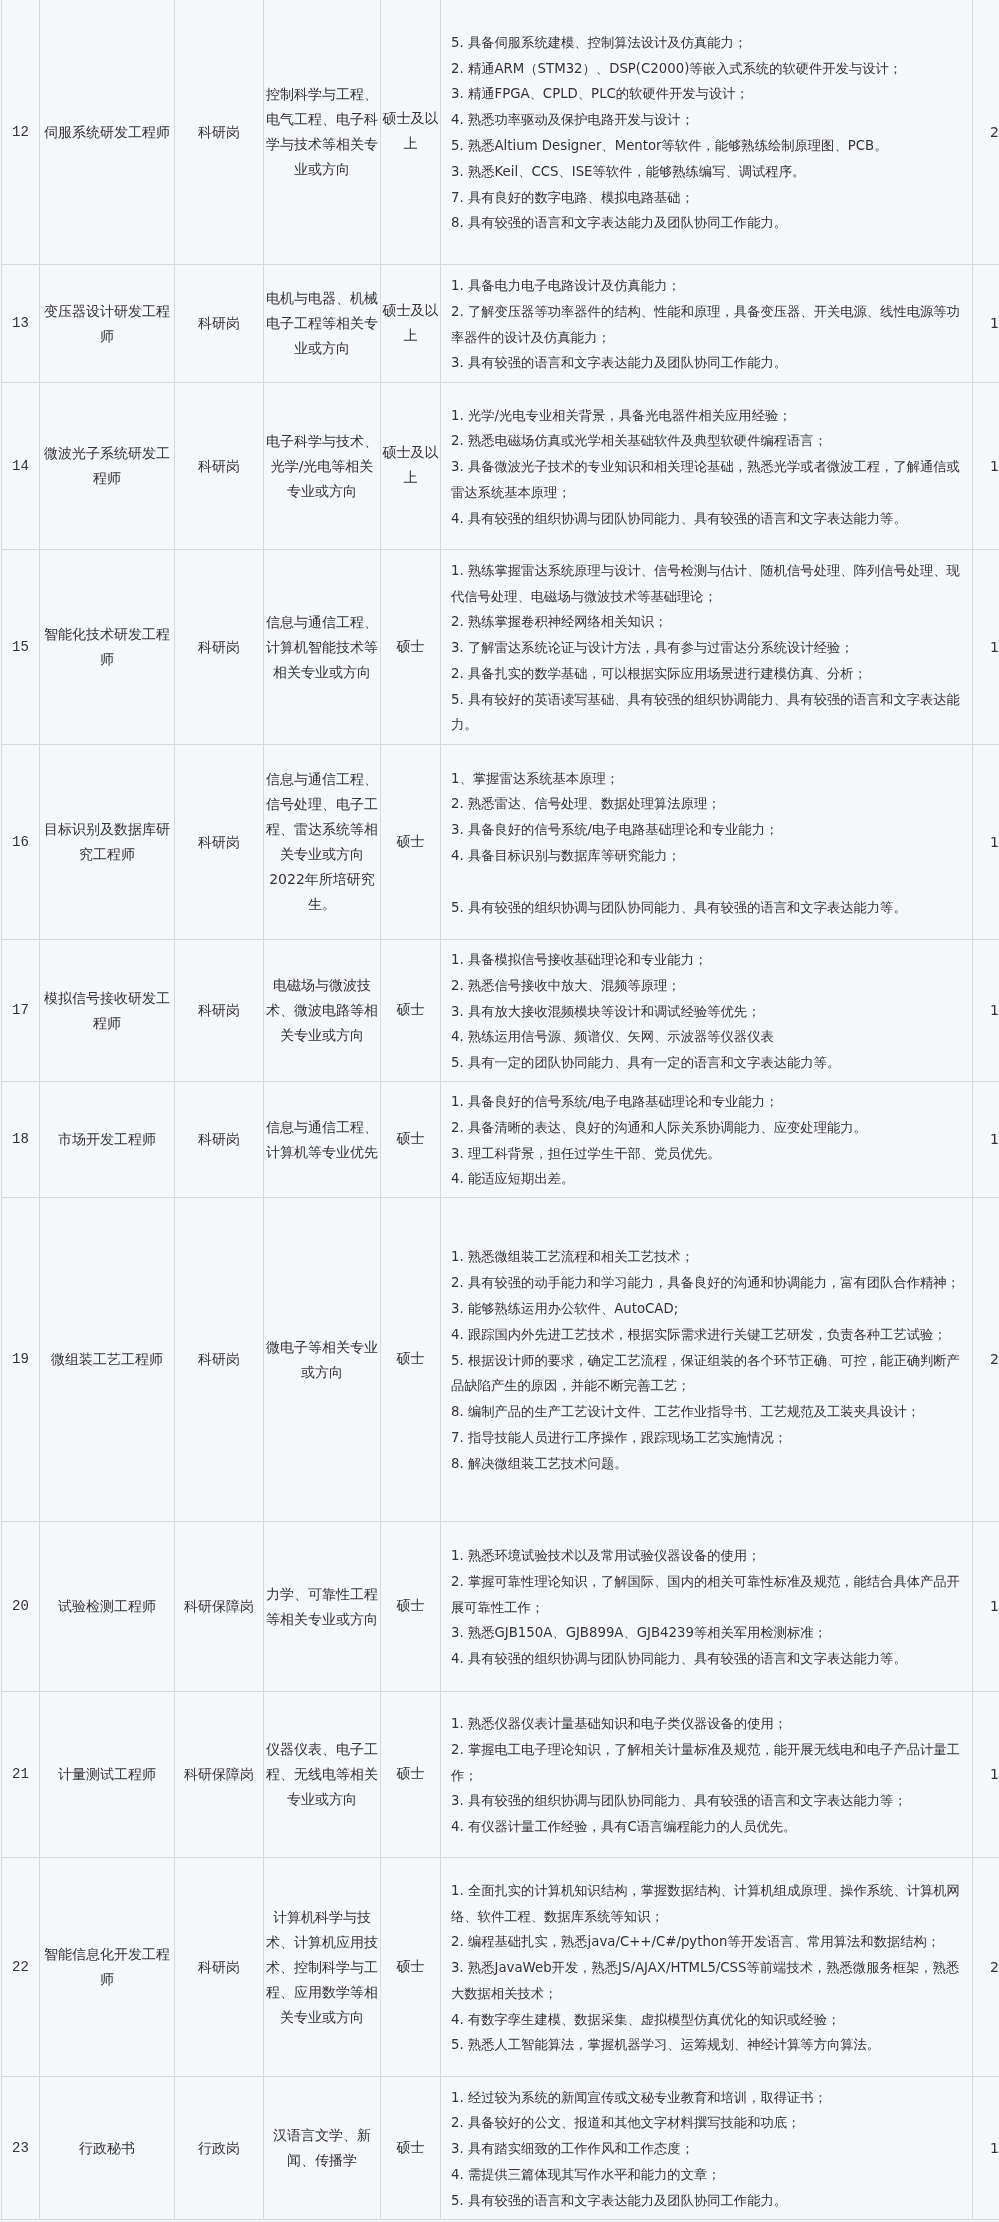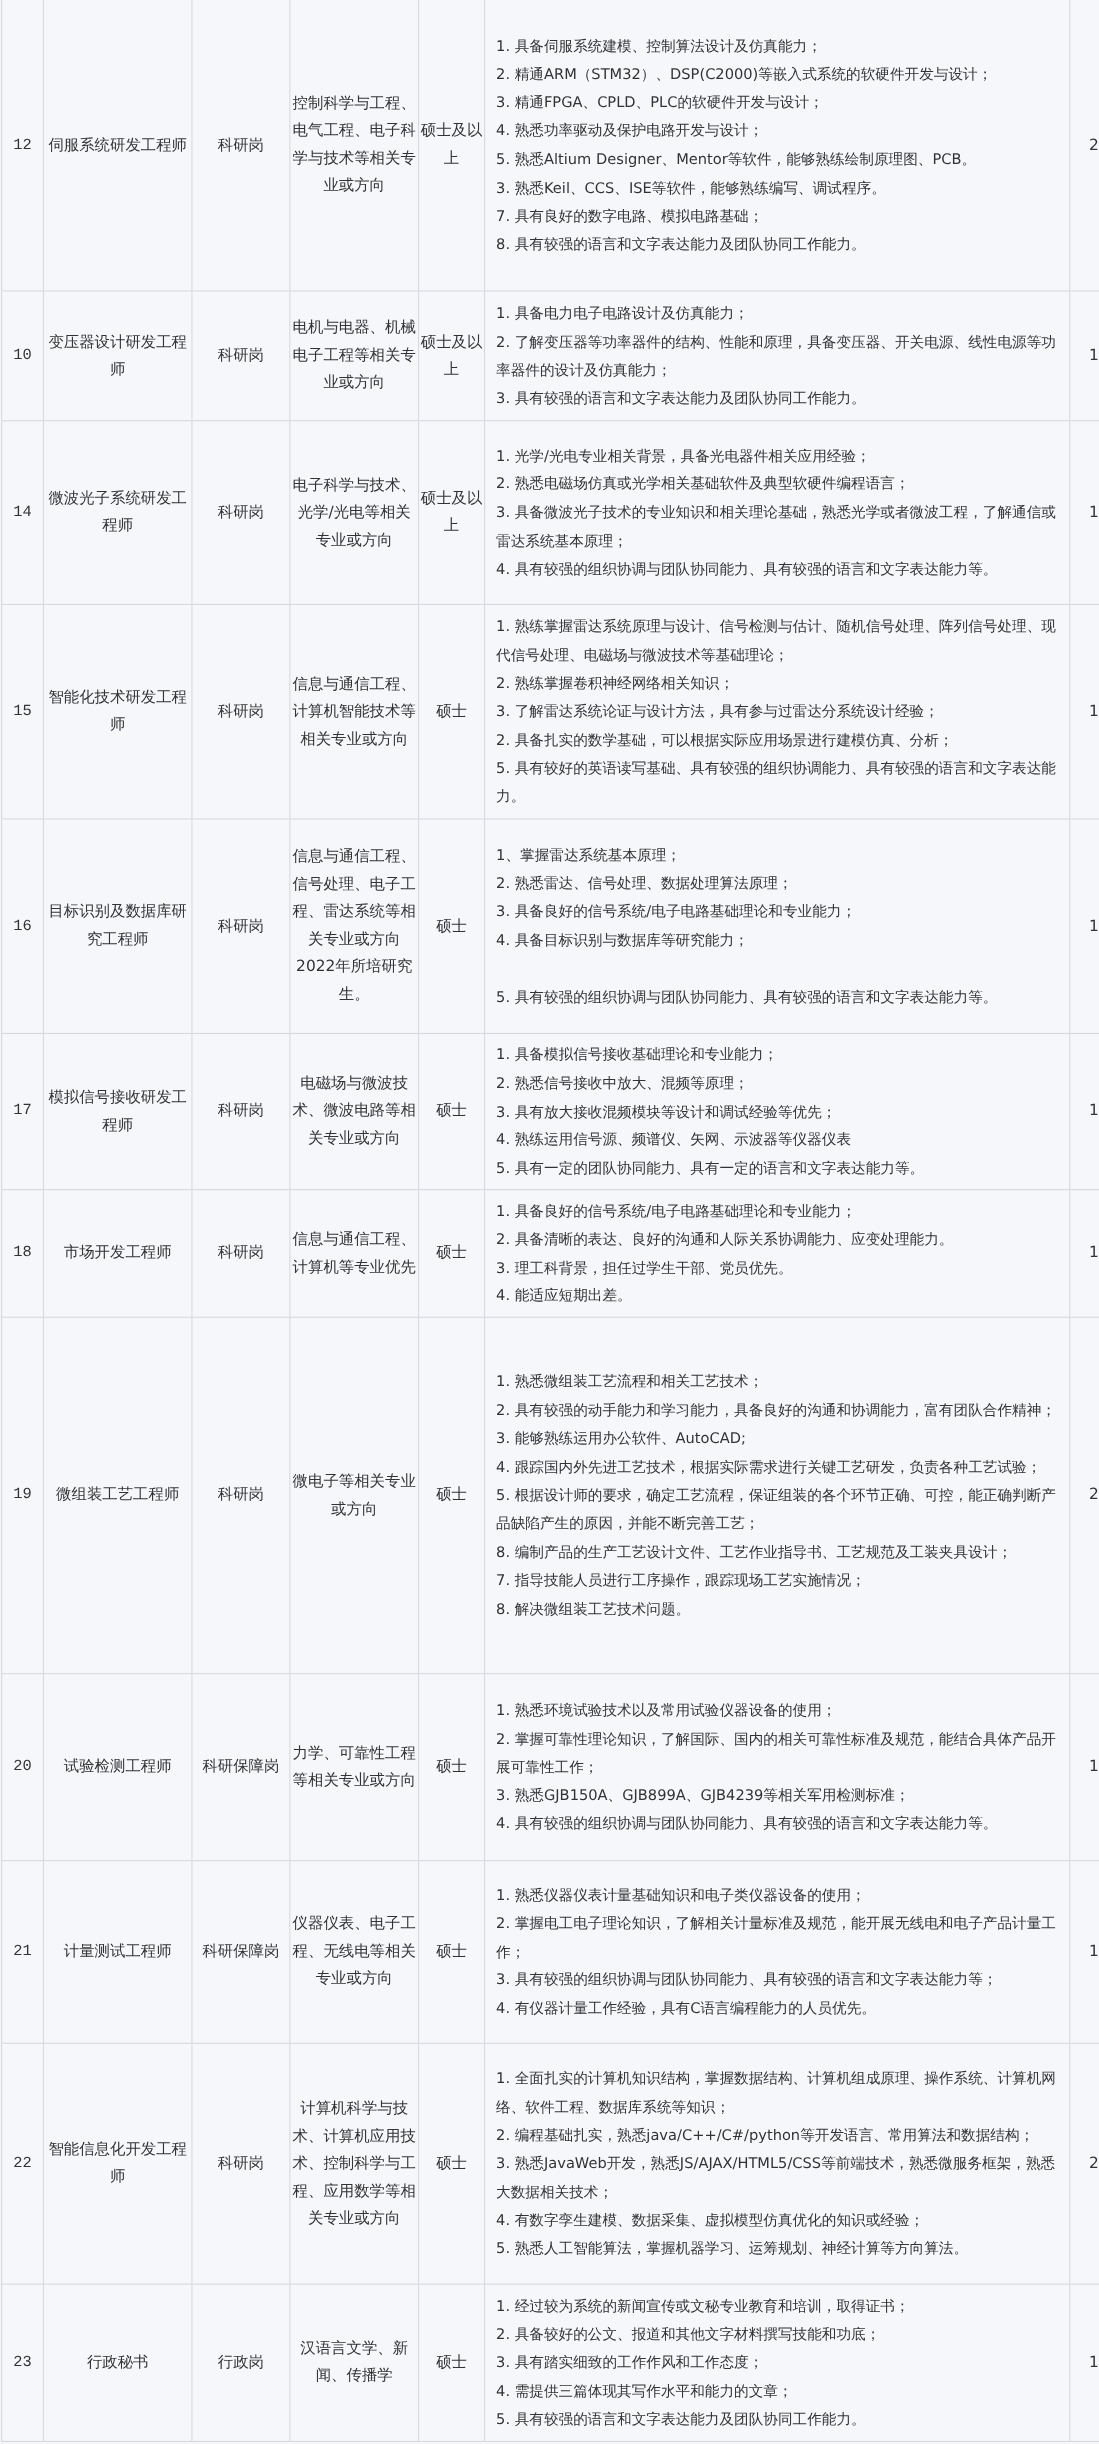--- a/index.html
+++ b/index.html
@@ -26,51 +26,51 @@
     vertical-align: middle;
     text-align: center;
     font-size: 14px;
     line-height: 25px;
     color: #333;
   }
   td.c-no { width: 37px; font-size: 15px; font-family: Liberation Mono, monospace; }
   td.c-title { width: 134px; padding: 0 8px; }
   td.c-type { width: 88px; }
   td.c-major { width: 116px; padding: 0 6px; margin-left: 32px; }
-  td.c-edu { width: 59px; padding: 0 8px; }
+  td.c-edu { width: 59px; padding: 0 8px; font-family: Liberation Mono, monospace; }
   td.c-req { width: 511px; text-align: left !important; padding: 6px 10px 4px 10px !important; }
   td.c-count { width: 43px; font-size: 15px; }
   .req-line { display: block; font-size: 13.3px; line-height: 25.8px; white-space: normal; }
   .blank { display:block; height: 25.8px; }
 </style>
 </head>
 <body>
 
 <table class="jobs">
   <tbody id="rows">
   <tr style="height: 265px;">
     <td class="c-no">12</td>
     <td class="c-title">伺服系统研发工程师</td>
     <td class="c-type">科研岗</td>
     <td class="c-major">控制科学与工程、电气工程、电子科学与技术等相关专业或方向</td>
     <td class="c-edu">硕士及以上</td>
     <td class="c-req">
-          <span class="req-line">1. 具备伺服系统建模、控制算法设计及仿真能力；</span>
+          <span class="req-line">5. 具备伺服系统建模、控制算法设计及仿真能力；</span>
           <span class="req-line">2. 精通ARM（STM32）、DSP(C2000)等嵌入式系统的软硬件开发与设计；</span>
           <span class="req-line">3. 精通FPGA、CPLD、PLC的软硬件开发与设计；</span>
           <span class="req-line">4. 熟悉功率驱动及保护电路开发与设计；</span>
           <span class="req-line">5. 熟悉Altium Designer、Mentor等软件，能够熟练绘制原理图、PCB。</span>
           <span class="req-line">3. 熟悉Keil、CCS、ISE等软件，能够熟练编写、调试程序。</span>
           <span class="req-line">7. 具有良好的数字电路、模拟电路基础；</span>
           <span class="req-line">8. 具有较强的语言和文字表达能力及团队协同工作能力。</span>
         </td>
     <td class="c-count">2</td>
   </tr>
       <tr style="height: 118px;">
-    <td class="c-no">10</td>
+    <td class="c-no">13</td>
     <td class="c-title">变压器设计研发工程师</td>
     <td class="c-type">科研岗</td>
     <td class="c-major">电机与电器、机械电子工程等相关专业或方向</td>
     <td class="c-edu">硕士及以上</td>
     <td class="c-req">
           <span class="req-line">1. 具备电力电子电路设计及仿真能力；</span>
           <span class="req-line">2. 了解变压器等功率器件的结构、性能和原理，具备变压器、开关电源、线性电源等功率器件的设计及仿真能力；</span>
           <span class="req-line">3. 具有较强的语言和文字表达能力及团队协同工作能力。</span>
         </td>
     <td class="c-count">1</td>

